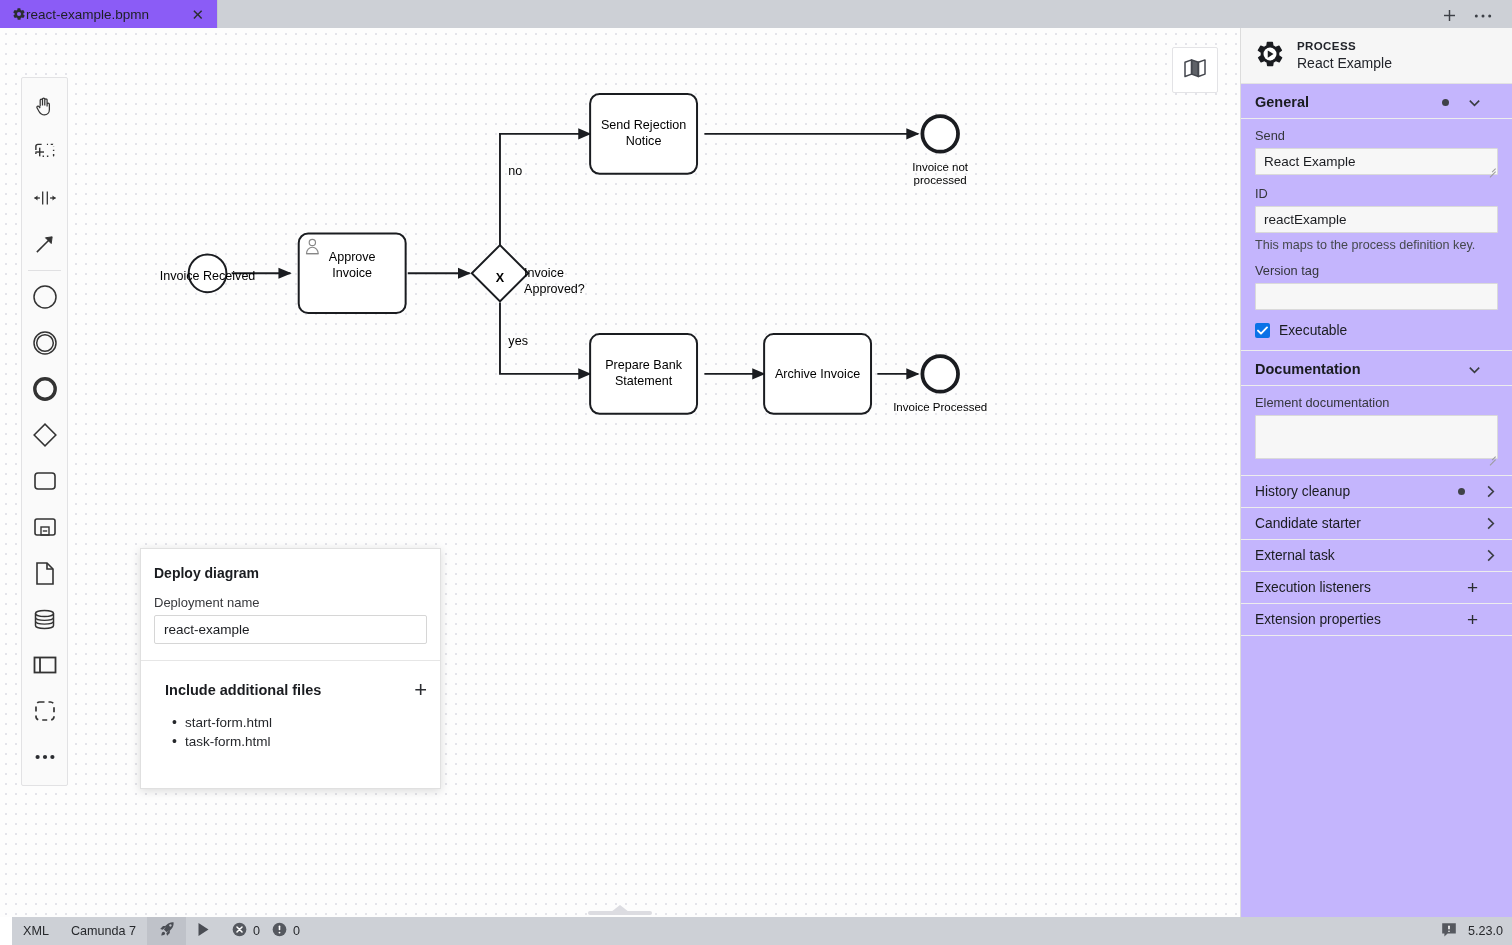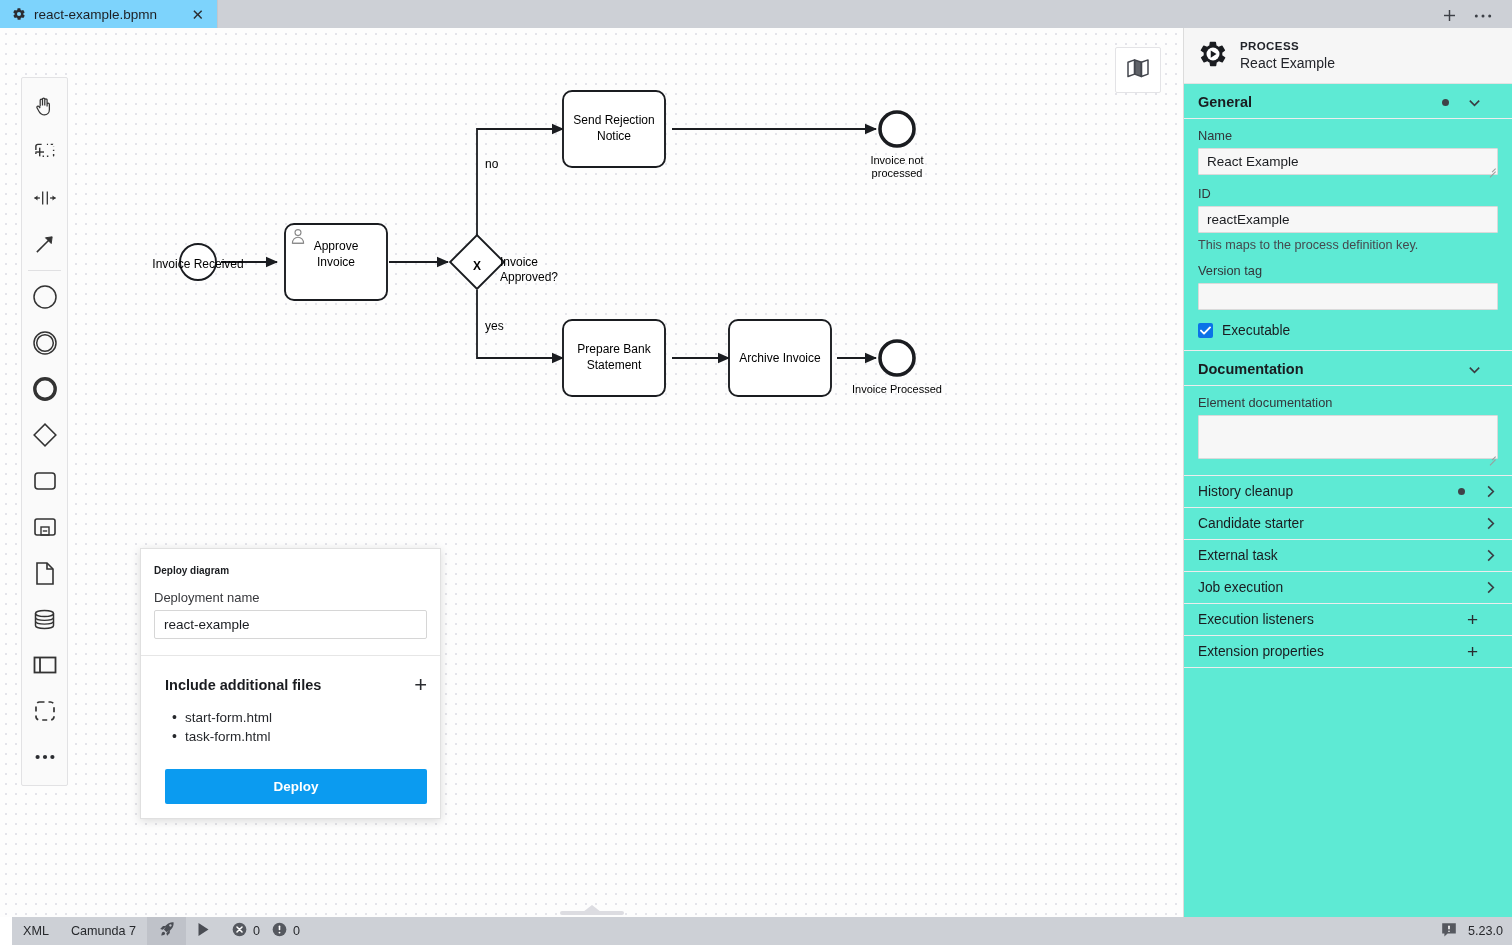--- a/index.html
+++ b/index.html
@@ -11,22 +11,22 @@
   }
 
   
   .tabbar {
     position: absolute; top: 0; left: 0; width: 1512px; height: 28px;
     background: #cdd0d6;
     display: flex; align-items: flex-end;
   }
   .tab {
     height: 28px; min-width: 218px; max-width: 260px;
-    background: #7dd3fc;
-    display: flex; align-items: center; gap: 8px;
+    background: #8b5cf6;
+    display: flex; align-items: center; gap: 0;
     padding: 0 10px 0 12px;
     border-right: 1px solid #c3c6cc;
     position: relative;
   }
   .tab-title {
     font-size: 13.5px; color: #1d1f23; flex: 1;
     white-space: nowrap; overflow: hidden; text-overflow: ellipsis;
   }
   .tab-close {
     font-size: 15px; color: #2b2d31; line-height: 1;
@@ -94,21 +94,21 @@
   .deploy {
     position: absolute; left: 140px; top: 520px;
     width: 301px;
     background: #fff;
     border: 1px solid #e0e0e0;
     box-shadow: 0 2px 9px rgba(0,0,0,.14);
     z-index: 20;
   }
   .deploy-body { padding: 16px 13px 16px 13px; }
   .deploy-title {
-    font-size: 10px; font-weight: bold; color: #1a1c20;
+    font-size: 14px; font-weight: bold; color: #1a1c20;
     margin-bottom: 14px;
   }
   .fld-label {
     font-size: 13px; color: #38393d; margin-bottom: 5px; display: block;
   }
   .fld-input {
     width: 100%; height: 29px;
     border: 1px solid #d6d6d6; border-radius: 2px;
     padding: 0 9px; font-size: 13.5px; color: #1a1c20;
     font-family: "Liberation Sans", sans-serif;
@@ -155,23 +155,23 @@
   }
   .drag-handle .notch {
     position: absolute; bottom: 5px; left: 50%; transform: translateX(-50%);
     width: 0; height: 0;
     border-left: 9px solid transparent; border-right: 9px solid transparent;
     border-bottom: 7px solid #dcdce1;
   }
 
   
   .props {
-    width: 329px; height: 889px;
+    width: 272px; height: 889px;
     border-left: 1px solid #dcdcdc;
-    background: #5eead4;
+    background: #c4b5fd;
     display: flex; flex-direction: column;
   }
   .props-header {
     display: flex; align-items: center; gap: 12px;
     padding: 12px 14px;
     background: #f6f6f6;
     border-bottom: 1px solid #e3e3e3;
     height: 56px;
   }
   .props-header-txt { line-height: 1.3; }
@@ -486,21 +486,20 @@
 
       <div class="deploy-sec2">
         <div class="inc-head">
           <span class="inc-title">Include additional files</span>
           <span class="inc-plus">+</span>
         </div>
         <ul class="file-list">
           <li>start-form.html</li>
           <li>task-form.html</li>
         </ul>
-        <button class="deploy-btn">Deploy</button>
       </div>
     </div>
 
     <div class="drag-handle">
       <div class="bar"></div>
       <div class="notch"></div>
     </div>
   </div>
 
   <aside class="props">
@@ -523,21 +522,21 @@
       <span class="sec-title">General</span>
       <span class="sec-dot"></span>
       <span class="chev">
         <svg width="15" height="15" viewBox="0 0 16 16" fill="none" stroke="#3a3d42" stroke-width="1.7">
             <path d="M3 6l5 5 5-5"></path>
           </svg>
       </span>
     </div>
     <div class="sec-body">
       <div class="p-row">
-        <label class="p-label">Name</label>
+        <label class="p-label">Send</label>
         <div class="res-wrap">
           <input class="p-input" value="React Example" style="">
           <span class="res-grip"></span>
         </div>
       </div>
       <div class="p-row">
         <label class="p-label">ID</label>
         <input class="p-input" value="reactExample" style="">
         <div class="p-hint">This maps to the process definition key.</div>
       </div>
@@ -583,28 +582,20 @@
     <div class="collapsed-row">
       <span class="t">Candidate starter</span>
       <span class="chev">
         <svg width="15" height="15" viewBox="0 0 16 16" fill="none" stroke="#3a3d42" stroke-width="1.7">
             <path d="M5.5 2.5l5.5 5.5-5.5 5.5"></path>
           </svg>
       </span>
     </div>
     <div class="collapsed-row">
       <span class="t">External task</span>
-      <span class="chev">
-        <svg width="15" height="15" viewBox="0 0 16 16" fill="none" stroke="#3a3d42" stroke-width="1.7">
-            <path d="M5.5 2.5l5.5 5.5-5.5 5.5"></path>
-          </svg>
-      </span>
-    </div>
-    <div class="collapsed-row">
-      <span class="t">Job execution</span>
       <span class="chev">
         <svg width="15" height="15" viewBox="0 0 16 16" fill="none" stroke="#3a3d42" stroke-width="1.7">
             <path d="M5.5 2.5l5.5 5.5-5.5 5.5"></path>
           </svg>
       </span>
     </div>
     <div class="collapsed-row">
       <span class="t">Execution listeners</span>
       <span class="plus-ico">+</span>
     </div>

